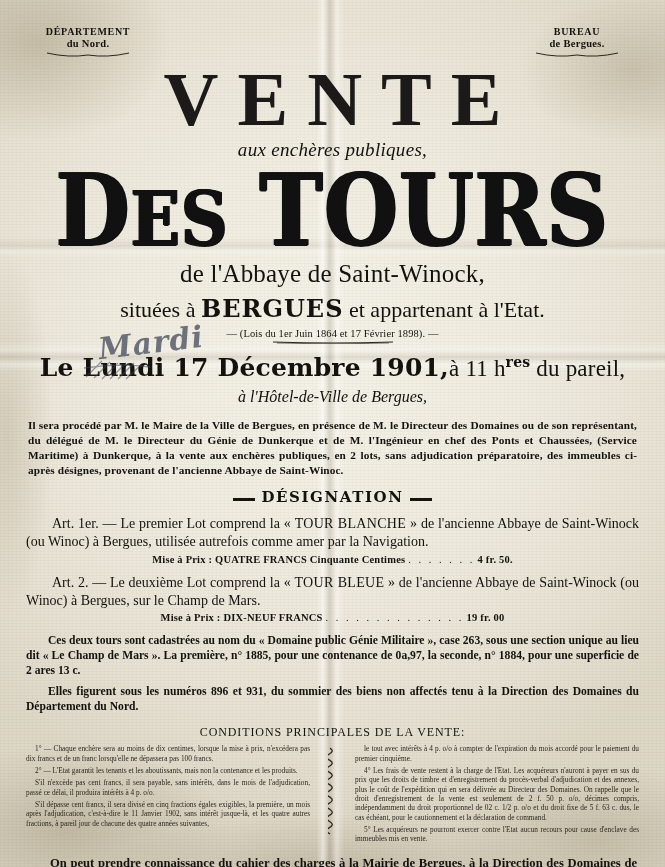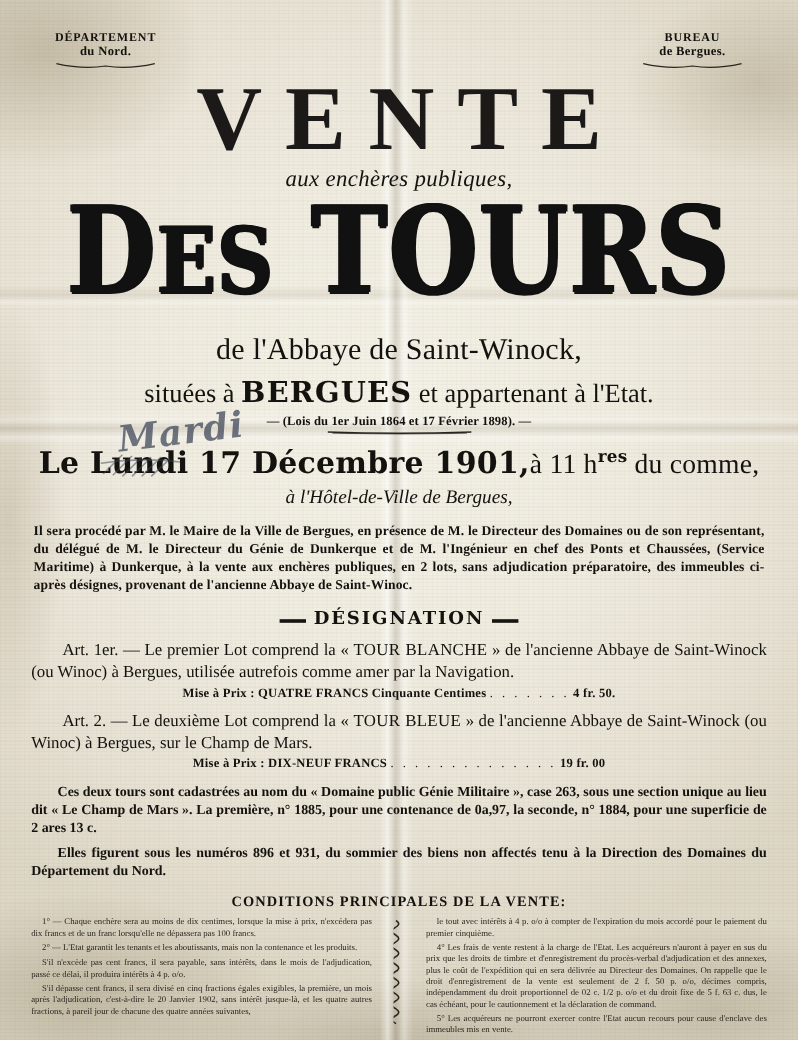--- a/index.html
+++ b/index.html
@@ -127,39 +127,39 @@
     margin-top: 2px;
     color: #111;
     transform: scaleY(1.22) scaleX(1.04);
     transform-origin: center top;
     text-shadow: 1.2px 0 0 #111, -1.2px 0 0 #111, 0 1.2px 0 #111;
   }
   .destours .sc { font-size: 62px; }
   .line-abbaye {
     text-align: center;
     font-size: 25px;
-    margin-top: 38px;
+    margin-top: 20px;
     letter-spacing: .2px;
   }
   .line-bergues {
     text-align: center;
     font-size: 22px;
     margin-top: 6px;
     font-weight: 700;
   }
   .line-bergues .plain { font-weight: 400; }
   .line-bergues .big {
     font-family: "DejaVu Serif", serif;
     font-size: 24px;
     letter-spacing: 1px;
   }
   .lois {
     text-align: center;
     font-size: 10.5px;
-    font-weight: 700;
+    font-weight: 400;
     margin-top: 5px;
     letter-spacing: .1px;
   }
   .rule-thin {
     display: block;
     width: 120px; height: 4px;
     margin: 1px auto 0;
   }
   .date-line {
     position: relative;
@@ -267,21 +267,21 @@
     font-weight: 700;
     text-align: justify;
     text-indent: 22px;
   }
   .cadastre.second { margin-top: 6px; }
 
   
   .cond-title {
     text-align: center;
     font-size: 12px;
-    font-weight: 700;
+    font-weight: 400;
     letter-spacing: .9px;
     margin-top: 11px;
   }
   .cond-cols {
     display: flex;
     gap: 18px;
     margin-top: 4px;
     position: relative;
     padding: 0 4px;
   }
@@ -346,21 +346,21 @@
       <span class="plain">situées à </span><span class="big">BERGUES</span><span class="plain"> et appartenant à l'Etat.</span>
     </div>
 
     <div class="lois">— (Lois du 1er Juin 1864 et 17 Février 1898). —</div>
     <svg class="rule-thin" viewBox="0 0 120 4">
       <path d="M0 2 Q 60 4 120 2" stroke="#2a261f" stroke-width="1.2" fill="none"></path>
       <path d="M4 3 Q 60 5 116 3" stroke="#2a261f" stroke-width=".6" fill="none"></path>
     </svg>
 
     <div class="date-line">
-      <span>Le Lundi 17 Décembre 1901,</span><span class="light">à 11 h</span><sup>res</sup><span class="light"> du comme,</span>
+      <span>Le Lundi 17 Décembre 1901,</span><span class="light">à 11 h</span><sup>res</sup><span class="light"> du pareil,</span>
       <span class="handwritten">Mardi</span>
       <svg class="scribble" viewBox="0 0 96 26">
         <g stroke="#3b4355" stroke-width="1.3" fill="none" opacity=".85">
           <path d="M6 22 L 22 6"></path>
             <path d="M14 23 L 30 7"></path>
             <path d="M22 24 L 38 8"></path>
           <path d="M30 24 L 46 8"></path>
             <path d="M38 24 L 54 8"></path>
             <path d="M46 24 L 62 9"></path>
           <path d="M4 13 Q 40 8 70 12"></path>
@@ -399,21 +399,21 @@
     <div class="cadastre">Ces deux tours sont cadastrées au nom du « Domaine public Génie Militaire », case 263, sous une section unique au lieu dit « Le Champ de Mars ». La première, n° 1885, pour une contenance de 0a,97, la seconde, n° 1884, pour une superficie de 2 ares 13 c.</div>
     <div class="cadastre second">Elles figurent sous les numéros 896 et 931, du sommier des biens non affectés tenu à la Direction des Domaines du Département du Nord.</div>
 
     <div class="cond-title">CONDITIONS PRINCIPALES DE LA VENTE:</div>
 
     <div class="cond-cols">
       <div class="cond-col">
         <p>1° — Chaque enchère sera au moins de dix centimes, lorsque la mise à prix, n'excédera pas dix francs et de un franc lorsqu'elle ne dépassera pas 100 francs.</p>
         <p>2° — L'Etat garantit les tenants et les aboutissants, mais non la contenance et les produits.</p>
         <p>S'il n'excède pas cent francs, il sera payable, sans intérêts, dans le mois de l'adjudication, passé ce délai, il produira intérêts à 4 p. o/o.</p>
-        <p>S'il dépasse cent francs, il sera divisé en cinq fractions égales exigibles, la première, un mois après l'adjudication, c'est-à-dire le 20 Janvier 1902, sans intérêt jusque-là, et les quatre autres fractions, à pareil jour de chacune des quatre années suivantes,</p>
+        <p>S'il dépasse cent francs, il sera divisé en cinq fractions égales exigibles, la première, un mois après l'adjudication, c'est-à-dire le 11 Janvier 1902, sans intérêt jusque-là, et les quatre autres fractions, à pareil jour de chacune des quatre années suivantes,</p>
       </div>
 
       <svg class="divider-orn" viewBox="0 0 9 100" preserveAspectRatio="none">
         <g stroke="#2a261f" stroke-width="1.3" fill="none">
           <path d="M2 4 q5 3 -1 6 q-5 3 1 6 q5 3 -1 6 q-5 3 1 6 q5 3 -1 6 q-5 3 1 6 q5 3 -1 6
                    q-5 3 1 6 q5 3 -1 6 q-5 3 1 6 q5 3 -1 6 q-5 3 1 6 q5 3 -1 6 q-5 3 1 6"></path>
         </g>
       </svg>
 
       <div class="cond-col">

